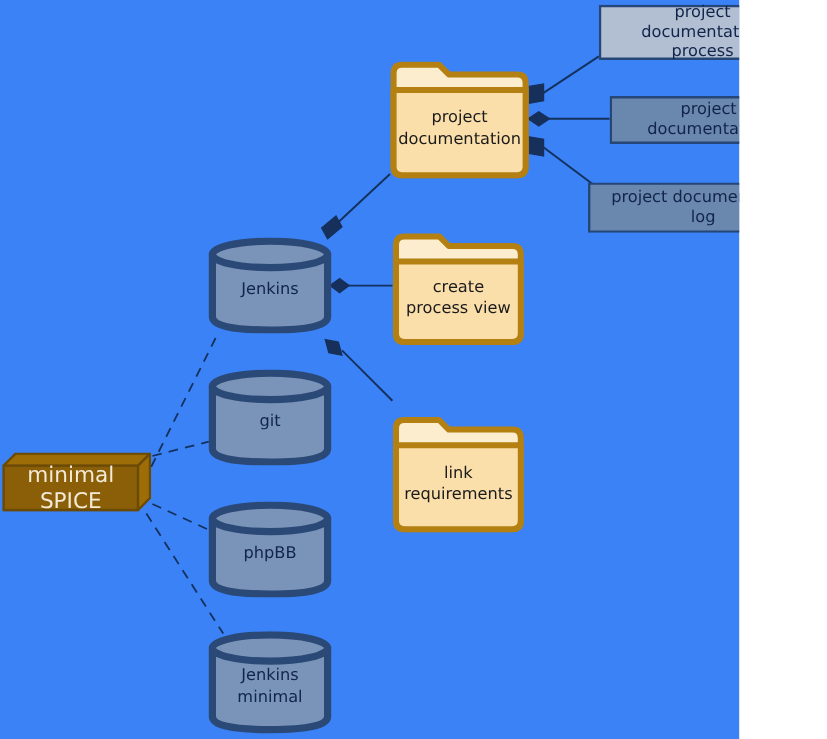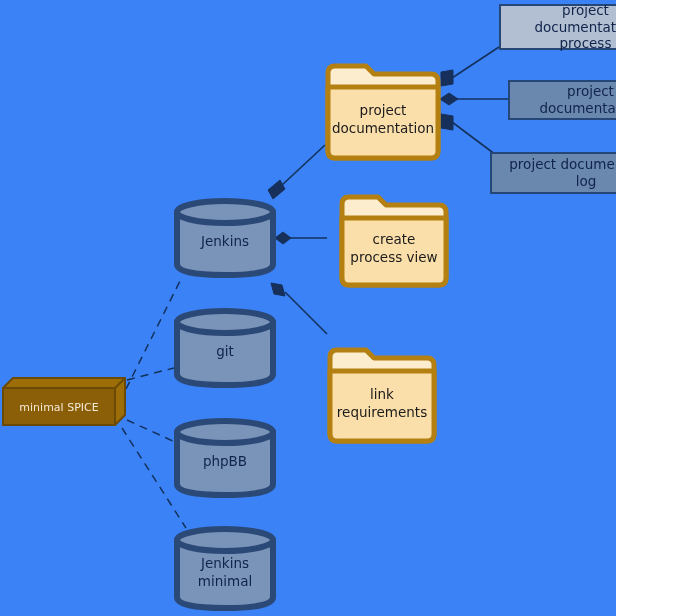--- a/index.html
+++ b/index.html
@@ -122,21 +122,21 @@
   .node3d .node-label {
     position: absolute;
     left: 0;
     right: 10px;
     top: 10px;
     bottom: 0;
     display: flex;
     align-items: center;
     justify-content: center;
     text-align: center;
-    font-size: 11px;
+    font-size: 18px;
     color: #f3ead7;
     z-index: 2;
     padding: 0 6px;
   }
 </style>
 </head>
 <body>
 
 <div id="diagram-root">
 
@@ -201,35 +201,35 @@
   </div>
 
   <div class="artifact" style="left:490px; top:152px; width:192px; height:42px;">
     <svg class="art-svg" viewBox="0 0 192 42" preserveAspectRatio="none" xmlns="http://www.w3.org/2000/svg">
       <path d="M1,1 L179,1 L191,13 L191,41 L1,41 Z" fill="#6a87ae" stroke="#254778" stroke-width="2"></path>
       <path d="M179,1 L179,13 L191,13" fill="none" stroke="#254778" stroke-width="2"></path>
     </svg>
     <span class="art-label">project documentation log</span>
   </div>
 
-  <div class="folder" style="left:324px; top:63px; width:118px; height:98px;">
+  <div class="folder" style="left:324px; top:51px; width:118px; height:98px;">
     <svg class="fold-svg" viewBox="0 0 118 98" preserveAspectRatio="none" xmlns="http://www.w3.org/2000/svg">
       <path d="M4,10 Q4,3 11,3 L42,3 L50,11 L107,11 Q114,11 114,18 L114,88
                Q114,95 107,95 L11,95 Q4,95 4,88 Z" fill="#fcedcf" stroke="#b38011" stroke-width="5" stroke-linejoin="round"></path>
       <path d="M4,24 L114,24 L114,88 Q114,95 107,95 L11,95 Q4,95 4,88 Z" fill="#fbdfab" stroke="#b38011" stroke-width="5" stroke-linejoin="round"></path>
     </svg>
     <span class="fold-label">
       <span>
         <span>project</span><br>
         <span>documentation</span>
       </span>
     </span>
   </div>
 
-  <div class="folder" style="left:338px; top:194px; width:112px; height:94px;">
+  <div class="folder" style="left:326px; top:194px; width:112px; height:94px;">
     <svg class="fold-svg" viewBox="0 0 112 94" preserveAspectRatio="none" xmlns="http://www.w3.org/2000/svg">
       <path d="M4,10 Q4,3 11,3 L40,3 L48,11 L101,11 Q108,11 108,18 L108,84
                Q108,91 101,91 L11,91 Q4,91 4,84 Z" fill="#fcedcf" stroke="#b38011" stroke-width="5" stroke-linejoin="round"></path>
       <path d="M4,24 L108,24 L108,84 Q108,91 101,91 L11,91 Q4,91 4,84 Z" fill="#fbdfab" stroke="#b38011" stroke-width="5" stroke-linejoin="round"></path>
     </svg>
     <span class="fold-label">
       <span>
         <span>create</span><br>
         <span>process view</span>
       </span>

